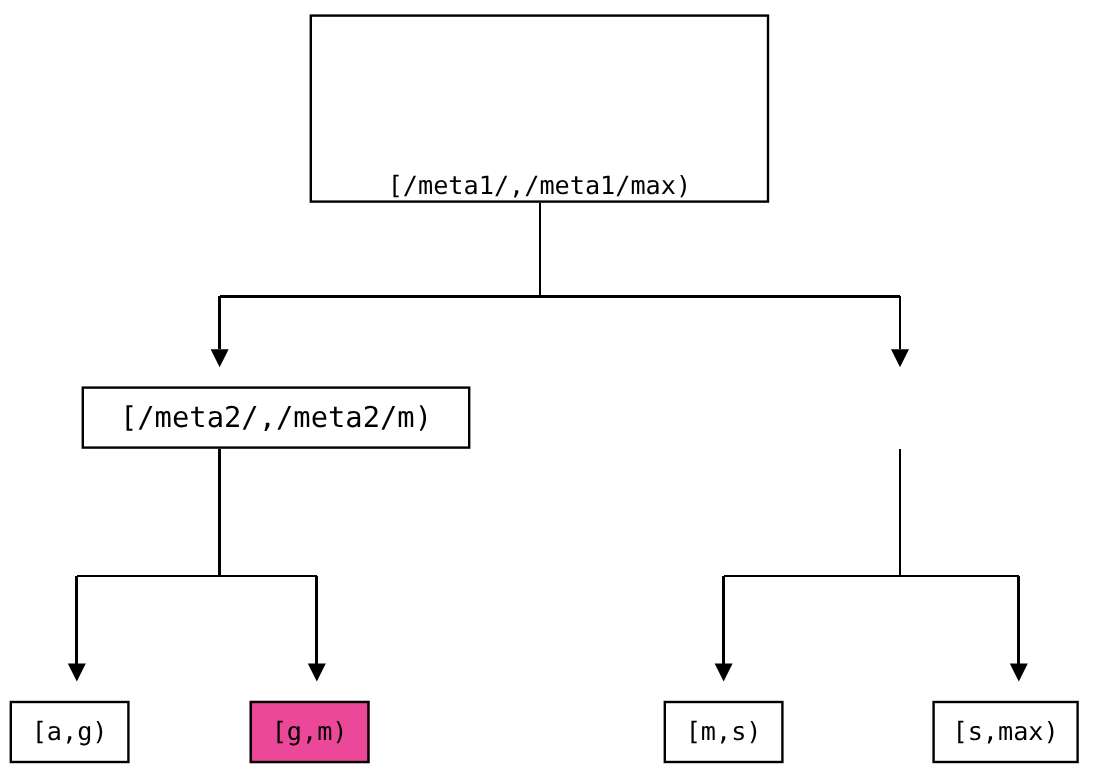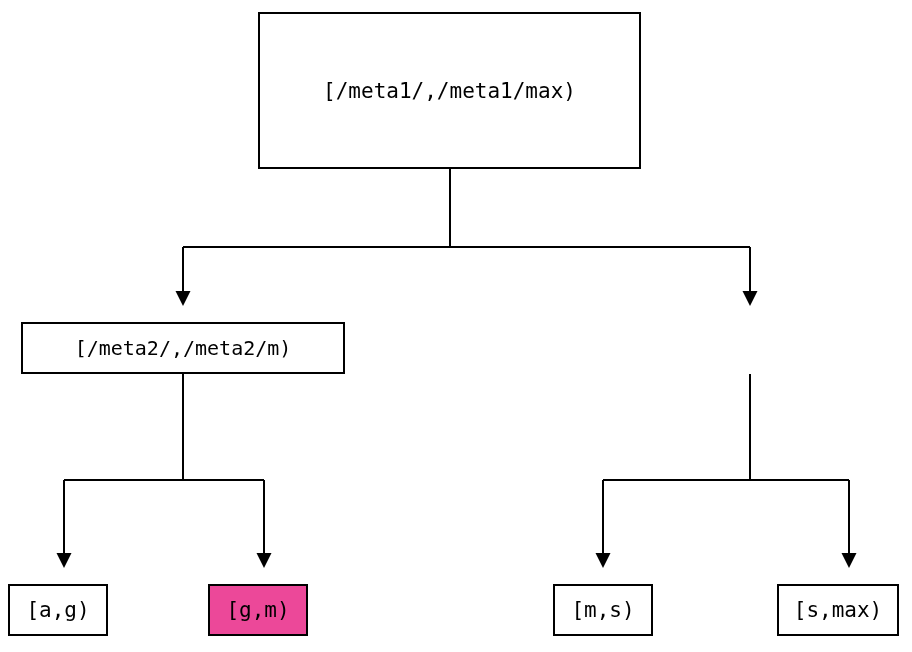--- a/index.html
+++ b/index.html
@@ -25,21 +25,22 @@
     align-items: center;
     justify-content: center;
     color: #000000;
     white-space: pre;
     letter-spacing: 0px;
   }
   .node-root {
     font-size: 21px;
   }
   .node-mid {
-    font-size: 20px;
+    font-size: 24px;
+    margin-left: 47px;
   }
   .node-leaf {
     font-size: 21px;
   }
   .edge-layer {
     position: absolute;
     left: 0;
     top: 0;
     width: 912px;
     height: 652px;
@@ -73,21 +74,21 @@
         <line x1="750" y1="480" x2="603" y2="480" stroke="#000000" stroke-width="2.4" shape-rendering="crispEdges"></line>
         <line x1="603" y1="480" x2="603" y2="553" stroke="#000000" stroke-width="2.4" shape-rendering="crispEdges"></line>
         <polygon points="595.5,553 610.5,553 603,568" fill="#000000"></polygon>
         <line x1="750" y1="374" x2="750" y2="480" stroke="#000000" stroke-width="2.4" shape-rendering="crispEdges"></line>
         <line x1="750" y1="480" x2="849" y2="480" stroke="#000000" stroke-width="2.4" shape-rendering="crispEdges"></line>
         <line x1="849" y1="480" x2="849" y2="553" stroke="#000000" stroke-width="2.4" shape-rendering="crispEdges"></line>
         <polygon points="841.5,553 856.5,553 849,568" fill="#000000"></polygon>
       </g>
   </svg>
 
-  <div class="node node-root" id="node-root" style="left: 258px; top: 12px; width: 383px; height: 157px; border-color: rgb(0, 0, 0); background: rgb(255, 255, 255); color: rgb(0, 0, 0);">
+  <div class="node node-root" id="node-root" style="left: 258px; top: 12px; width: 383px; height: 157px; border-color: rgb(0, 0, 0); background: rgb(255, 255, 255); color: rgb(0, 0, 0); align-items: flex-end;">
     <span>[/meta1/,/meta1/max)</span>
   </div>
 
   <div class="node node-mid" id="node-mid-left" style="left: 21px; top: 322px; width: 324px; height: 52px; border-color: rgb(0, 0, 0); background: rgb(255, 255, 255); color: rgb(0, 0, 0);">
     <span>[/meta2/,/meta2/m)</span>
   </div>
 
 
   <div class="node node-leaf" id="node-leaf-ag" style="left: 8px; top: 584px; width: 100px; height: 52px; border-color: rgb(0, 0, 0); background: rgb(255, 255, 255); color: rgb(0, 0, 0);">
     <span>[a,g)</span>

